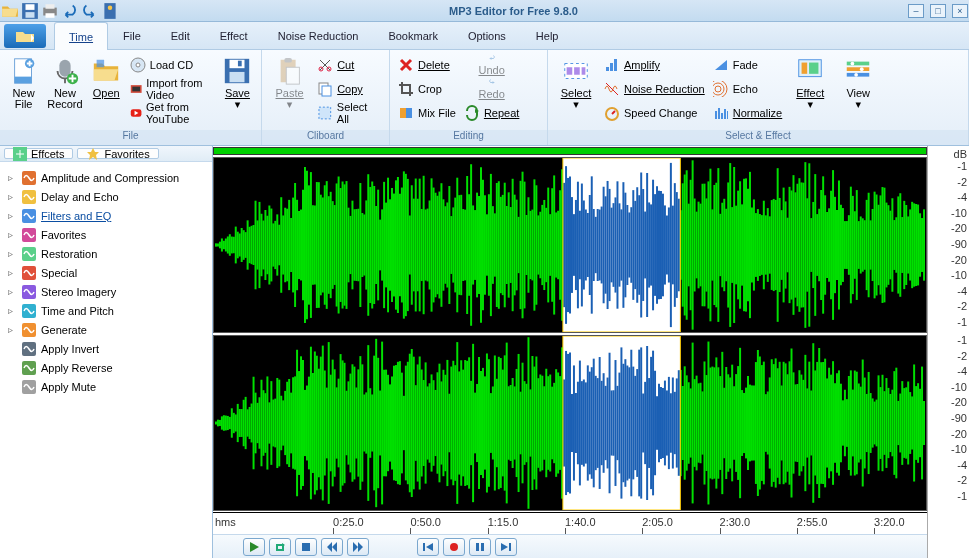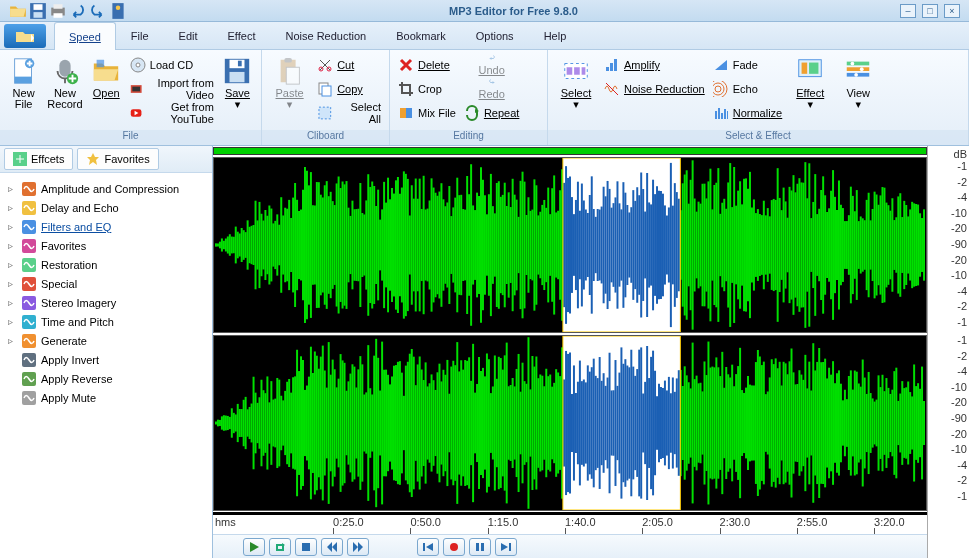--- a/index.html
+++ b/index.html
@@ -1,19 +1,19 @@
 <!DOCTYPE html>
 <html><head>
 <meta charset="utf-8">
 <style>
 * { box-sizing: border-box; margin: 0; padding: 0; font-family: "Segoe UI", Tahoma, sans-serif; font-size: 11px; }
 body { width: 969px; height: 558px; overflow: hidden; background: #fff; }
 
 
-.titlebar { height: 22px; background: linear-gradient(#d6e6f5,#c3dbf0); display: flex; align-items: center; padding: 0 9px; border-bottom: 1px solid #96b9d9; }
+.titlebar { height: 22px; background: linear-gradient(#d6e6f5,#c3dbf0); display: flex; align-items: center; padding: 0 1px; border-bottom: 1px solid #96b9d9; }
 .titlebar .qat { display: flex; gap: 2px; }
 .titlebar .qat .qbtn { width: 18px; height: 18px; display: flex; align-items: center; justify-content: center; cursor: pointer; }
 .titlebar .title { flex: 1; text-align: center; font-weight: bold; color: #2b5c8b; }
 .titlebar .wbtns { display: flex; gap: 6px; }
 .titlebar .wbtns div { width: 16px; height: 14px; border: 1px solid #6b9bc7; background: #eaf3fb; cursor: pointer; display:flex;align-items:center;justify-content:center; font-size:9px;color:#2b5c8b;}
 
 
 .menurow { height: 28px; background: linear-gradient(#e6f0fa,#d6e6f5); display: flex; align-items: stretch; border-bottom: 1px solid #b0cbe4; padding-left:4px;}
 .appbtn { width: 42px; height: 24px; margin-top:2px; margin-right:8px; background: linear-gradient(#4da0e8,#1a6bb8); border-radius: 3px; display:flex;align-items:center;justify-content:center; cursor:pointer; }
 .appbtn svg{width:20px;height:14px;}
@@ -23,45 +23,45 @@
 
 
 .ribbon { height: 96px; background: linear-gradient(#f7fbff,#e4eef8); border-bottom: 1px solid #9fc0de; display: flex; }
 .group { border-right: 1px solid #c5d9ec; display: flex; flex-direction: column; }
 .group .body { flex: 1; display: flex; align-items: flex-start; padding: 4px 6px; gap: 4px; }
 .group .cap { height: 15px; text-align: center; font-size: 10px; color: #5577a0; background: rgba(200,220,240,.4); }
 .bigbtn { width: 44px; display: flex; flex-direction: column; align-items: center; gap: 2px; cursor: pointer; padding:2px; }
 .bigbtn .ico { width: 30px; height: 30px; }
 .bigbtn .lbl { text-align: center; line-height: 11px; }
 .bigbtn.dis { opacity: .45; justify-content: flex-end; }
-.smrow { display: flex; align-items: center; gap: 4px; height: 22px; cursor: pointer; padding:0 2px;text-align:right;}
+.smrow { display: flex; align-items: center; gap: 4px; height: 22px; cursor: pointer; padding:0 2px;}
 .smrow.dis{opacity:.45;flex-direction:column;}
 .smrow .ico { width: 16px; height: 16px; }
 .col { display: flex; flex-direction: column; gap: 2px; }
 
 
 .main { display: flex; height: 412px; }
 .side { width: 213px; border-right: 1px solid #9fc0de; background: #fff; display:flex;flex-direction:column;}
-.sidetabs { height: 27px; display: flex; gap: 4px; padding: 2px 4px; background: linear-gradient(#f0f6fc,#e0ecf6); border-bottom:1px solid #c5d9ec;}
+.sidetabs { height: 16px; display: flex; gap: 4px; padding: 2px 4px; background: linear-gradient(#f0f6fc,#e0ecf6); border-bottom:1px solid #c5d9ec;}
 .sidetab { display: flex; align-items: center; gap: 4px; padding: 0 8px; border: 1px solid #b0cbe4; background: #fdfdfd; border-radius: 2px; cursor: pointer; }
 .sidetab .ico{width:14px;height:14px;}
 .tree { padding: 6px 4px; overflow:auto; }
 .tnode { display: flex; align-items: center; gap: 4px; height: 19px; padding-left: 4px; cursor: pointer; }
 .tnode .exp { width: 9px; height: 9px; color:#777; font-size:10px; line-height:9px;}
 .tnode .ico { width: 16px; height: 16px; }
 .tnode.sel { color: #0b4ea2; }
 .tnode.sel .lbl{ text-decoration:underline; }
 
 
 .wave { flex: 1; background: #fff; display:flex; position:relative;}
 .tracks { flex:1; display:flex;flex-direction:column; }
 .overview{height:8px;background:#00d000;border:1px solid #333;margin:1px 0;}
 .channel{flex:1;background:#000;position:relative;overflow:hidden;border:1px solid #555;margin:1px 0;}
 .channel svg{position:absolute;inset:0;width:100%;height:100%;}
-.timeaxis{height:22px;background:#fff;border-top:3px solid #000000;position:relative;font-size:10px;color:#333;}
+.timeaxis{height:22px;background:#fff;border-top:1px solid #000000;position:relative;font-size:10px;color:#333;}
 .timeaxis .tick{position:absolute;bottom:0;border-left:1px solid #555;height:6px;}
 .timeaxis .tlabel{position:absolute;bottom:6px;}
 .dbscale{width:42px;background:#fff;border-left:1px solid #aaa;position:relative;font-size:9px;color:#333;}
 .dbscale .dblabels{position:absolute;right:2px;display:flex;flex-direction:column;justify-content:space-between;}
 
 
 .transport{height:24px;border-top:1px solid #c5d9ec;background:linear-gradient(#f6fafd,#e6f0f9);display:flex;align-items:center;gap:4px;padding-left:30px;}
 .tbtn{width:22px;height:18px;border:1px solid #7aa7ce;border-radius:3px;background:linear-gradient(#fefefe,#dce9f5);display:flex;align-items:center;justify-content:center;cursor:pointer;}
 .tbtn svg{width:12px;height:12px;}
 
@@ -118,21 +118,21 @@
 </div>
 
 <div class="menurow">
   <div class="appbtn">
     <svg viewBox="0 0 20 14">
         <path fill="#f7dd8e" d="M1 3h7l2 2h9v8H1z"></path>
         <path fill="#fff" d="M16 5l3 4-3 4z"></path>
       </svg>
   </div>
   <div class="mtab active">
-      <span>Speed</span>
+      <span>Time</span>
     </div>
   <div class="mtab">
       <span>File</span>
     </div>
   <div class="mtab">
       <span>Edit</span>
     </div>
   <div class="mtab">
       <span>Effect</span>
     </div>
@@ -317,20 +317,27 @@
               <path fill="#4a90e2" d="M2 10h3v4H2zm4-4h3v8H6zm4-4h3v12h-3z"></path>
             </svg>
             <span class="u">Amplify</span>
           </div>
         <div class="smrow">
             <svg class="ico" viewBox="0 0 16 16">
               <path stroke="#e07030" fill="none" d="M1 8q2-6 4 0t4 0 4 0"></path>
               <path stroke="#d22" d="M2 2l12 12"></path>
             </svg>
             <span class="u">Noise Reduction</span>
+          </div>
+        <div class="smrow">
+            <svg class="ico" viewBox="0 0 16 16">
+              <circle cx="8" cy="9" r="6" fill="none" stroke="#e0a030" stroke-width="2"></circle>
+              <path stroke="#d22" stroke-width="2" d="M8 9l3-3"></path>
+            </svg>
+            <span>Speed Change</span>
           </div>
       </div>
       <div class="col">
         <div class="smrow">
             <svg class="ico" viewBox="0 0 16 16">
               <path fill="#4a90e2" d="M2 13L14 3v10z"></path>
             </svg>
             <span>Fade</span>
           </div>
         <div class="smrow">

